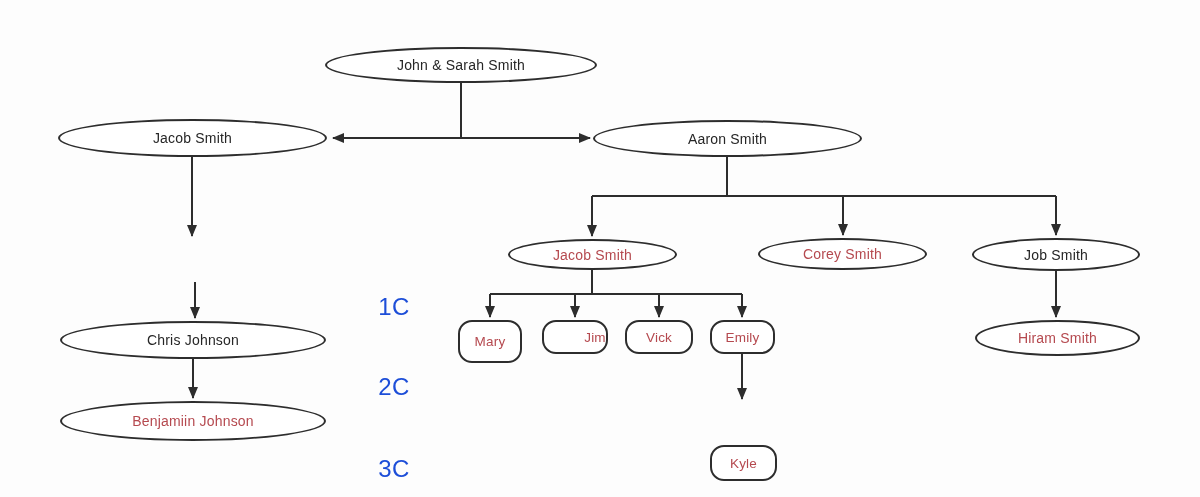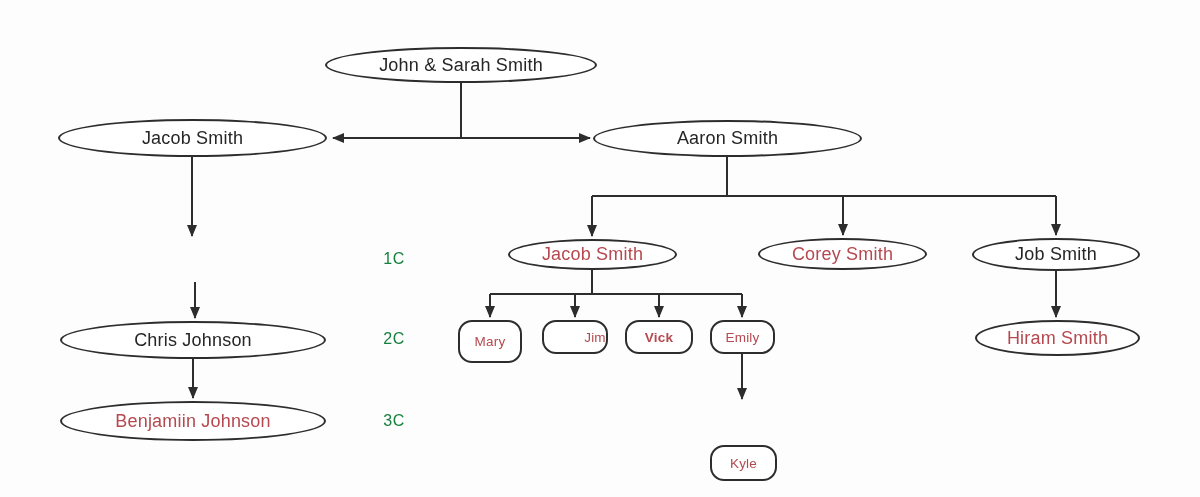--- a/index.html
+++ b/index.html
@@ -15,35 +15,35 @@
   }
   .edges{position:absolute;left:0;top:0;width:1200px;height:497px;}
   .edges path{stroke:var(--line,#2d2d2d);stroke-width:2;fill:none;}
   .edges .arrowhead{fill:var(--line,#2d2d2d);stroke:none;}
   .node{
     position:absolute;
     display:flex;align-items:center;justify-content:center;
     background:#fff;
     border:2px solid var(--line,#2d2d2d);
     box-sizing:border-box;
-    font-size:18px;
+    font-size:14px;
     color:var(--text,#262626);
     letter-spacing:.2px;
     white-space:nowrap;
   }
   .ellipse{border-radius:50%;}
   .rounded{border-radius:14px;font-size:13.5px;}
   .red{color:var(--highlight-red,#b5494f);}
   .gen-label{
     position:absolute;
-    font-size:16px;
-    color:#15803d;
+    font-size:24px;
+    color:#1d4ed8;
     letter-spacing:.5px;
     display:flex;align-items:center;justify-content:center;
-    width:44px;height:32px;
+    width:44px;height:32px;margin-top:48px;
   }
 </style>
 </head>
 <body>
 
 <div class="canvas">
 
   <svg class="edges" viewBox="0 0 1200 497" xmlns="http://www.w3.org/2000/svg">
     <defs>
       <marker id="arrow" viewBox="0 0 12 10" refX="11" refY="5" markerWidth="12" markerHeight="10" markerUnits="userSpaceOnUse" orient="auto">
@@ -90,21 +90,21 @@
   <div class="node ellipse red" style="left:508px;top:239px;width:169px;height:31px;">Jacob Smith</div>
 
   <div class="node ellipse red" style="left:758px;top:238px;width:169px;height:32px;">Corey Smith</div>
 
   <div class="node ellipse" style="left:972px;top:238px;width:168px;height:33px;">Job Smith</div>
 
   <div class="node rounded red" style="left:458px;top:320px;width:64px;height:43px;">Mary</div>
 
   <div class="node rounded red" style="left:542px;top:320px;width:66px;height:34px;padding-left:40px;">Jim</div>
 
-  <div class="node rounded red" style="left:625px;top:320px;width:68px;height:34px;font-weight:bold;">Vick</div>
+  <div class="node rounded red" style="left:625px;top:320px;width:68px;height:34px;">Vick</div>
 
   <div class="node rounded red" style="left:710px;top:320px;width:65px;height:34px;">Emily</div>
 
   <div class="node rounded red" style="left:710px;top:402px;width:67px;height:36px;margin-top:43px;">Kyle</div>
 
   <div class="node ellipse red" style="left:975px;top:320px;width:165px;height:36px;">Hiram Smith</div>
 
   <div class="gen-label" style="left:372px;top:243px;">1C</div>
 
   <div class="gen-label" style="left:372px;top:323px;">2C</div>

